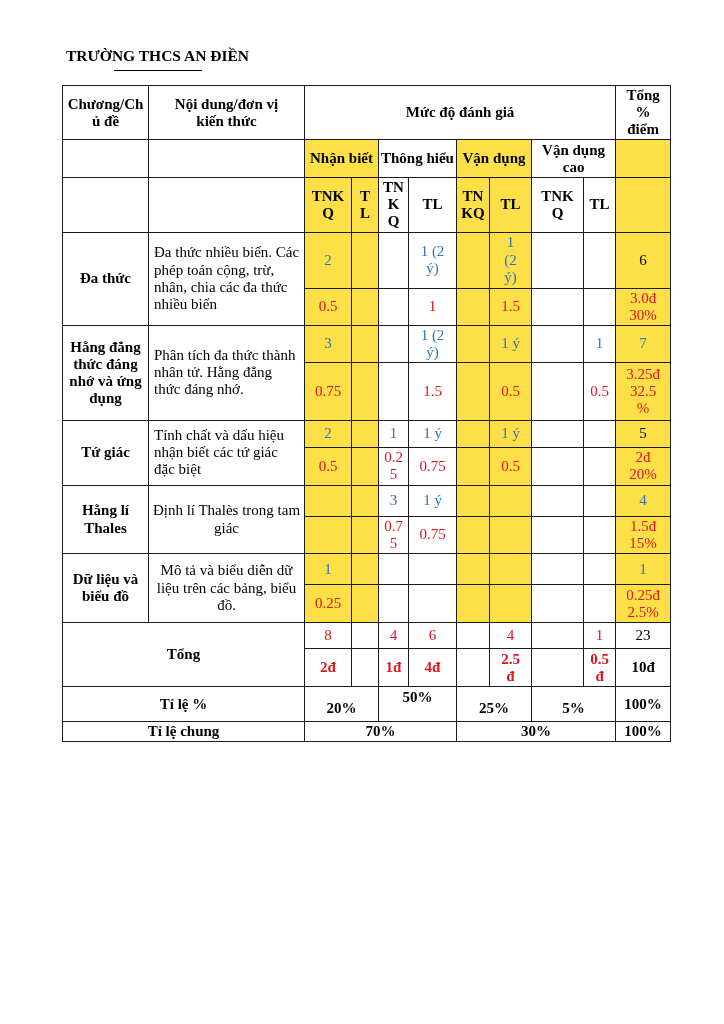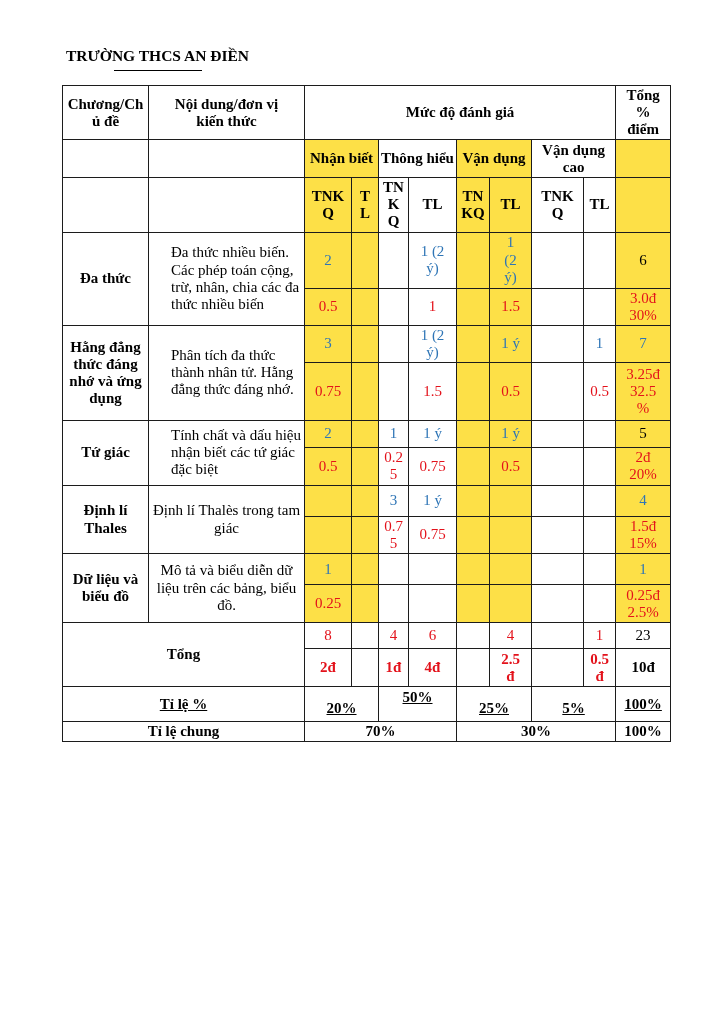--- a/index.html
+++ b/index.html
@@ -14,31 +14,31 @@
   .note{font-style:italic;}
   table{border-collapse:collapse;table-layout:fixed;margin:14px 0 0 62px;width:608px;}
   td{border:1px solid #1c1c1c;text-align:center;vertical-align:middle;
      font-size:15px;line-height:1.14;padding:1px 2px;overflow:hidden;}
   .sh{background:#fde047;}
   .b{font-weight:bold;}
   .blu{color:#2e75b6;}
   .red{color:#e3121b;}
   .pre{white-space:pre-line;}
   .ba{word-break:break-all;}
-  .l{text-align:left;padding-left:22px;}
+  .l{text-align:left;padding-left:5px;}
   .vtop{vertical-align:top;padding-top:2px;}
   .vbot{vertical-align:bottom;padding-bottom:4px;}
   tr.hr1{height:50px;} tr.hr2{height:38px;} tr.hr3{height:52px;margin-top:16px;}
   tr.r0a{height:56px;} tr.r0b{height:36px;}
   tr.r1a{height:36px;} tr.r1b{height:58px;}
   tr.r2a{height:27px;} tr.r2b{height:38px;}
   tr.r3a{height:31px;} tr.r3b{height:33px;}
   tr.r4a{height:31px;margin-top:28px;} tr.r4b{height:38px;padding-left:20px;}
   tr.sa{height:26px;}  tr.sb{height:38px;}
-  tr.sp{height:35px;text-decoration:underline;}  tr.sc{height:20px;}
+  tr.sp{height:35px;}  tr.sc{height:20px;}
 </style>
 </head>
 <body>
 
 <div class="hdr">
   <div class="school">
     <div>TRƯỜNG THCS AN ĐIỀN</div>
     <div class="rule"></div>
   </div>
 </div>
@@ -175,21 +175,21 @@
     <td class="red">0.75</td>
     <td class="sh"></td>
     <td class="sh red">0.5</td>
     <td></td>
     <td></td>
     <td class="sh red pre">2đ
 20%</td>
   </tr>
 
   <tr class="r3a">
-    <td class="b" rowspan="2">Định lí Thales</td>
+    <td class="b" rowspan="2">Hằng lí Thales</td>
     <td rowspan="2">Định lí Thalès trong tam giác</td>
     <td class="sh"></td>
     <td class="sh"></td>
     <td class="blu">3</td>
     <td class="blu">1 ý</td>
     <td class="sh"></td>
     <td class="sh"></td>
     <td></td>
     <td></td>
     <td class="sh blu">4</td>

